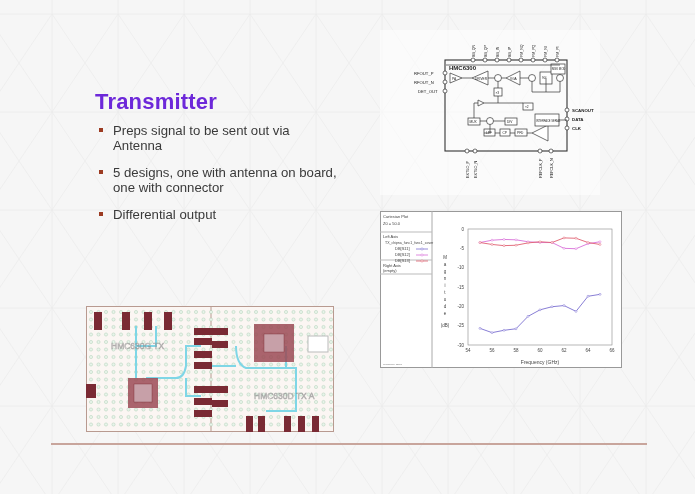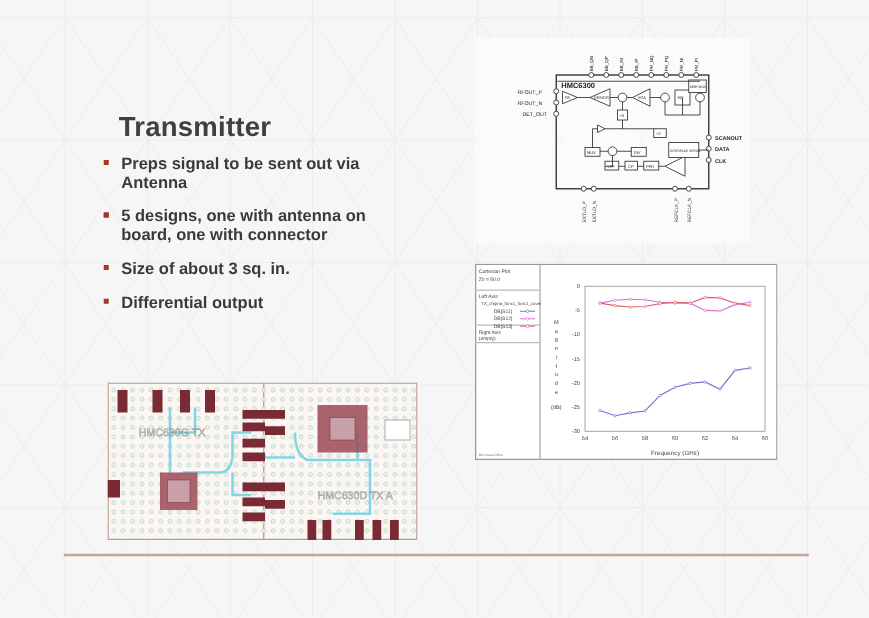--- a/index.html
+++ b/index.html
@@ -1,19 +1,19 @@
 <!DOCTYPE html>
 <html><head>
 <meta charset="utf-8">
 <style>
   html,body{margin:0;padding:0;}
   body{width:695px;height:494px;position:relative;overflow:hidden;background:#f6f6f6;font-family:"Liberation Sans",sans-serif;}
   .bgpat{position:absolute;left:0;top:0;width:695px;height:494px;}
-  .slide-title{position:absolute;left:95px;top:89px;font-size:22px;font-weight:bold;color:#404040;letter-spacing:0.2px;}
-  .bullets{position:absolute;left:82px;top:123px;width:240px;margin:0;padding:0;list-style:none;font-weight:bold;}
+  .slide-title{position:absolute;left:95px;top:89px;font-size:22px;font-weight:bold;color:#6d28d9;letter-spacing:0.2px;}
+  .bullets{position:absolute;left:98px;top:123px;width:240px;margin:0;padding:0;list-style:none;}
   .bullets li{position:relative;padding-left:15px;font-size:13.2px;line-height:15px;color:#3a3a3a;margin-bottom:12px;}
   .bullets li .dot{position:absolute;left:1px;top:5px;width:4px;height:4px;background:#9c3b22;}
   .figure{position:absolute;}
   .rule{position:absolute;left:51px;top:443px;width:596px;height:2px;background:#c8a59c;}
   svg text{font-family:"Liberation Sans",sans-serif;}
 </style>
 </head>
 <body>
 
 <svg class="bgpat" viewBox="0 0 695 494">
@@ -155,21 +155,20 @@
       <line x1="778" y1="406" x2="712" y2="504"></line>
     </g>
 </svg>
 
 <div class="slide-title">Transmitter</div>
 
 <ul class="bullets">
   <li><span class="dot"></span><span>Preps signal to be sent out via Antenna</span></li>
   <li><span class="dot"></span></li>
   <li><span class="dot"></span><span>5 designs, one with antenna on board, one with connector</span></li>
-  <li><span class="dot"></span><span>Size of about 3 sq. in.</span></li>
   <li><span class="dot"></span><span>Differential output</span></li>
 </ul>
 
 <svg class="figure" style="left:380px;top:30px;" width="220" height="165" viewBox="0 0 220 165">
   <rect x="0" y="0" width="220" height="165" fill="#ffffff" opacity="0.55"></rect>
   <rect x="65" y="30" width="122" height="91" fill="none" stroke="#333" stroke-width="1.1"></rect>
   <text x="69" y="40" font-size="6" font-weight="bold" fill="#222">HMC6300</text>
 
   <g id="toppins" font-size="3.6" fill="#222">
       <text transform="translate(94.5,27) rotate(-90)">BB_QN</text>

